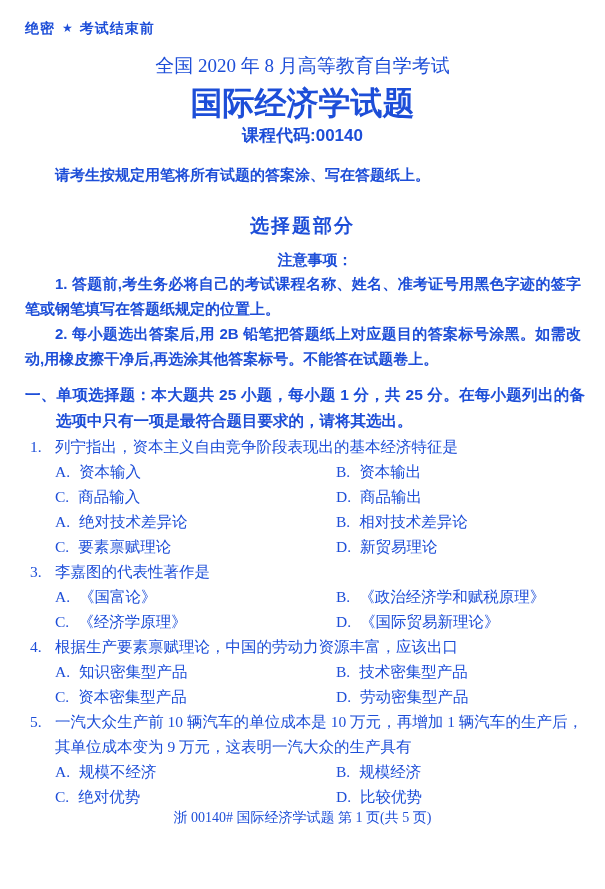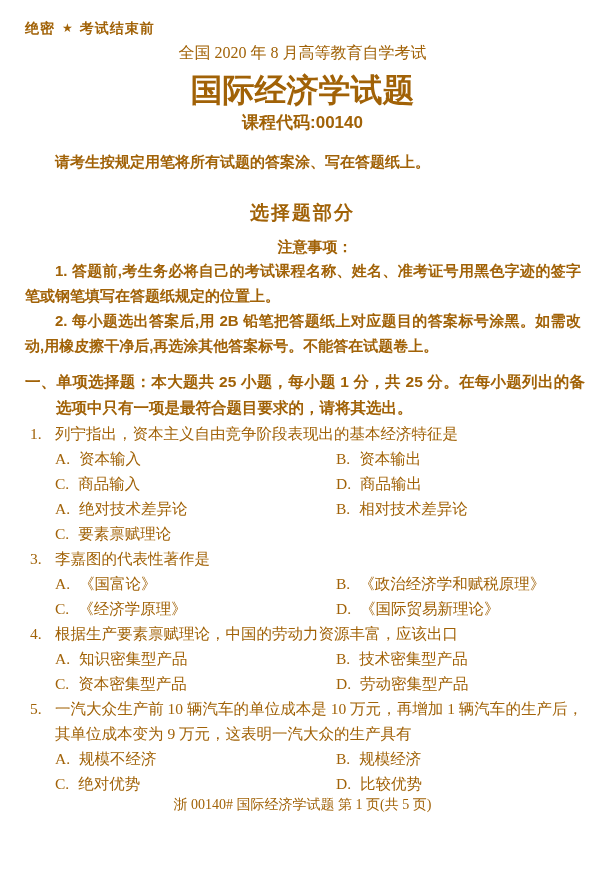--- a/index.html
+++ b/index.html
@@ -1,29 +1,29 @@
 <!DOCTYPE html>
 <html><head>
 <meta charset="utf-8">
 <style>
   html,body{margin:0;padding:0;background:#ffffff;}
   .page{
     position:relative;width:605px;height:827px;background:#fff;
-    color:#a16207;overflow:hidden;
+    color:#1d4ed8;overflow:hidden;
     font-family:"Liberation Serif","DejaVu Serif",serif;
   }
   .secrecy{
     margin:19px 0 0 25px;
     font-family:"Liberation Sans","DejaVu Sans",sans-serif;
     font-weight:bold;font-size:14px;line-height:18px;letter-spacing:1px;
   }
   .secrecy .star{font-size:12px;margin:0 7px;position:relative;top:-1px;letter-spacing:0;}
   .session{
-    text-align:center;
-    font-size:16px;line-height:30px;font-weight:500;
+    margin-top:13px;text-align:center;
+    font-size:19px;line-height:30px;font-weight:500;
   }
   .title{
     margin:2px 0 0;text-align:center;
     font-family:"Liberation Sans","DejaVu Sans",sans-serif;
     font-weight:bold;font-size:32px;line-height:40px;
   }
   .course{
     margin-top:1px;text-align:center;
     font-family:"Liberation Sans","DejaVu Sans",sans-serif;
     font-weight:bold;font-size:17px;line-height:24px;
@@ -96,20 +96,21 @@
         <div class="opt"><span class="opt-key">C.</span><span>商品输入</span></div>
         <div class="opt"><span class="opt-key">D.</span><span>商品输出</span></div>
       </div>
     </div>
 
     <div class="question">
       <div class="options">
         <div class="opt"><span class="opt-key">A.</span><span>绝对技术差异论</span></div>
         <div class="opt"><span class="opt-key">B.</span><span>相对技术差异论</span></div>
         <div class="opt"><span class="opt-key">C.</span><span>要素禀赋理论</span></div>
+        <div class="opt"><span class="opt-key">D.</span><span>新贸易理论</span></div>
       </div>
     </div>
 
     <div class="question">
       <div class="q-line"><span class="q-num">3.</span><span>李嘉图的代表性著作是</span></div>
       <div class="options">
         <div class="opt"><span class="opt-key">A.</span><span>《国富论》</span></div>
         <div class="opt"><span class="opt-key">B.</span><span>《政治经济学和赋税原理》</span></div>
         <div class="opt"><span class="opt-key">C.</span><span>《经济学原理》</span></div>
         <div class="opt"><span class="opt-key">D.</span><span>《国际贸易新理论》</span></div>

